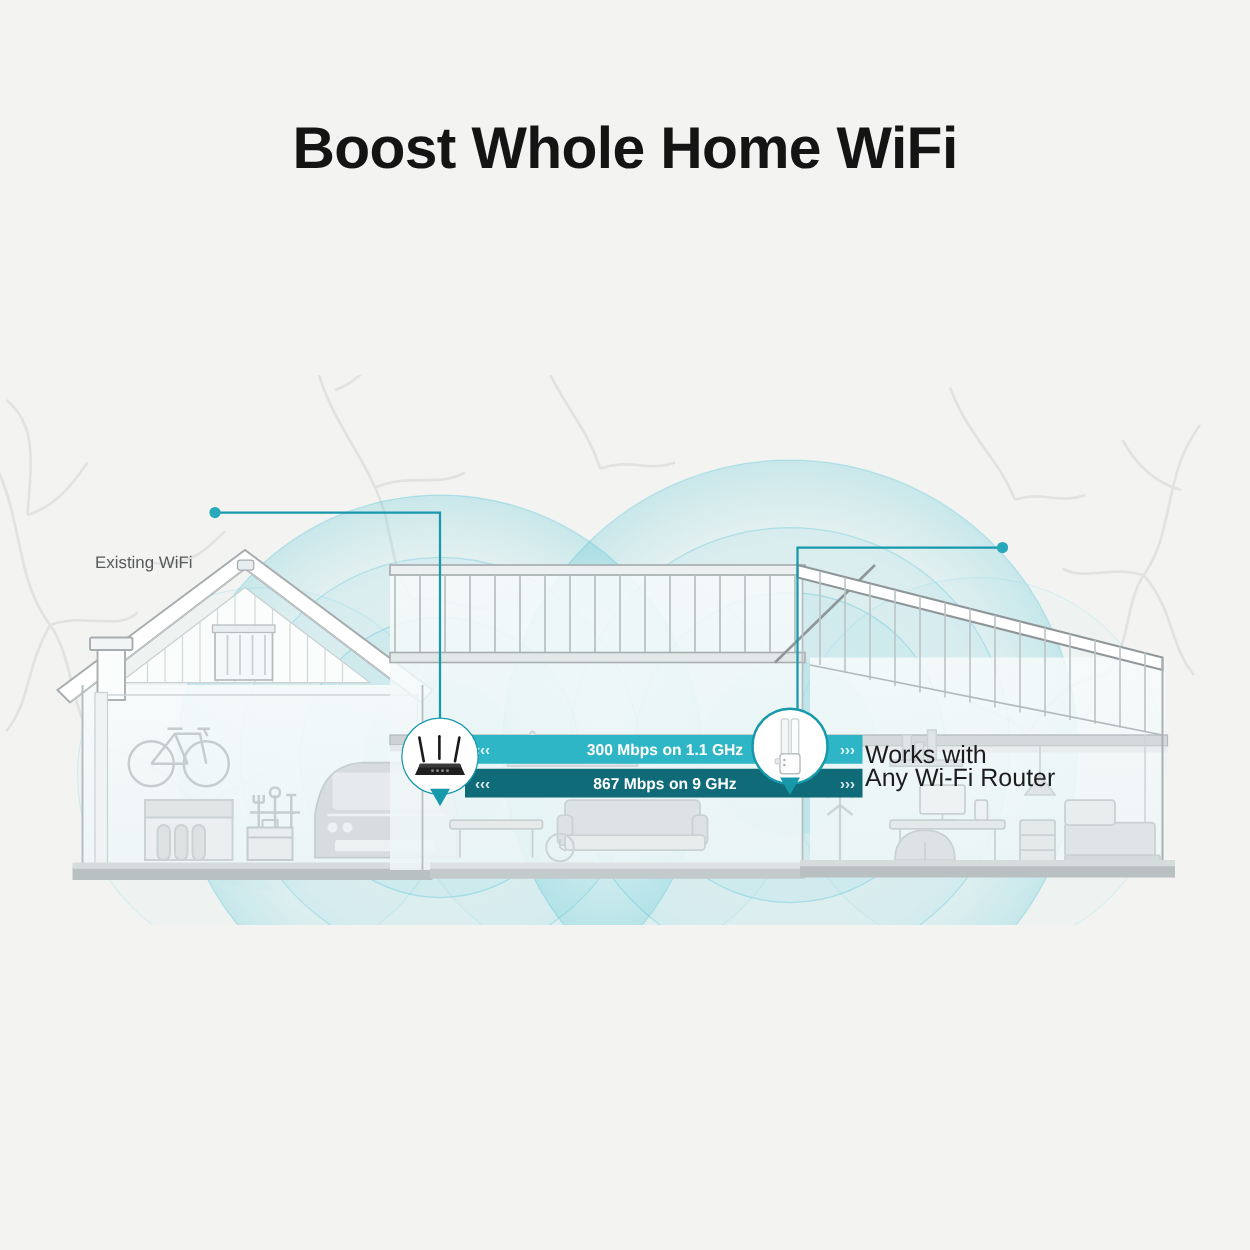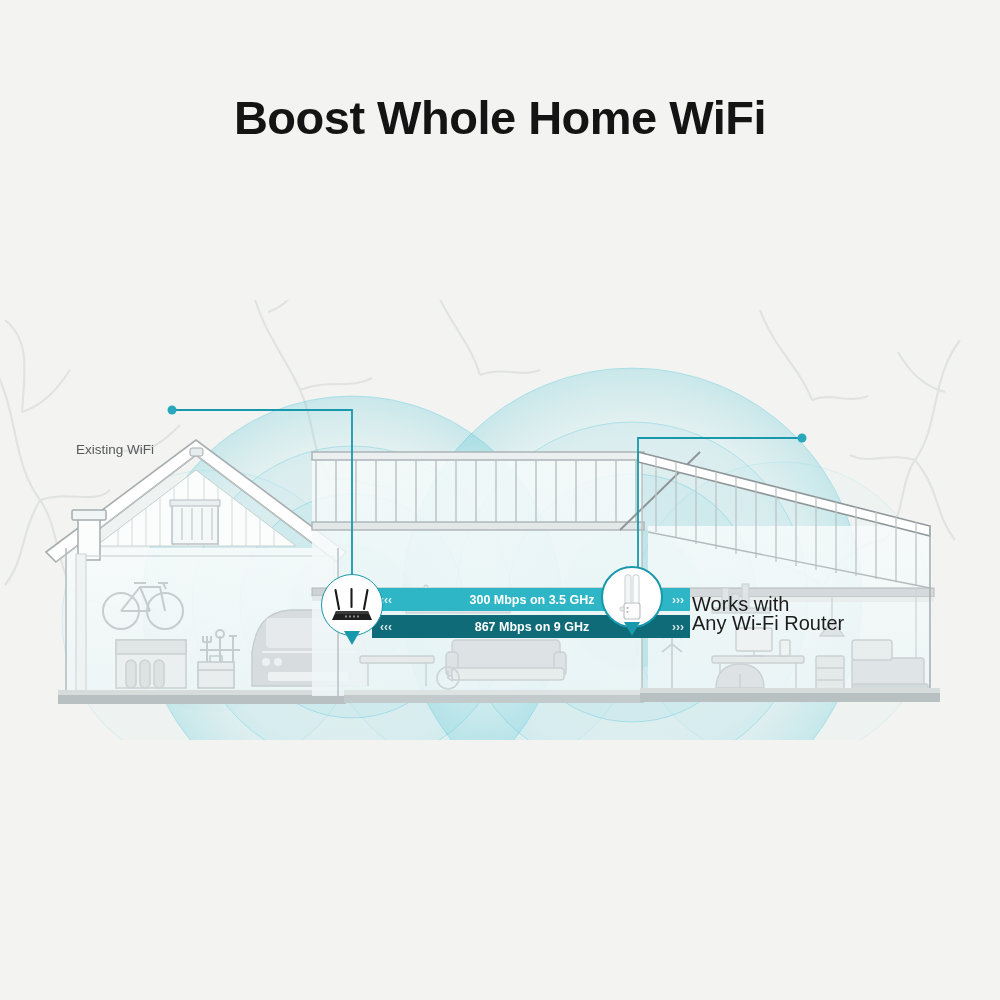--- a/index.html
+++ b/index.html
@@ -427,21 +427,21 @@
     </g>
   </svg>
   </div>
 
   <div class="callout" id="label-existing">Existing WiFi</div>
 
 
   <div id="speedbars">
     <div class="bar" id="bar-24">
       <span class="chev">‹‹‹</span>
-      <span class="txt">300 Mbps on 3.5 GHz</span>
+      <span class="txt">300 Mbps on 1.1 GHz</span>
       <span class="chev right">›››</span>
     </div>
     <div class="bar" id="bar-5">
       <span class="chev">‹‹‹</span>
       <span class="txt">867 Mbps on 9 GHz</span>
       <span class="chev right">›››</span>
     </div>
   </div>
 
   <div class="pin" id="pin-router">

